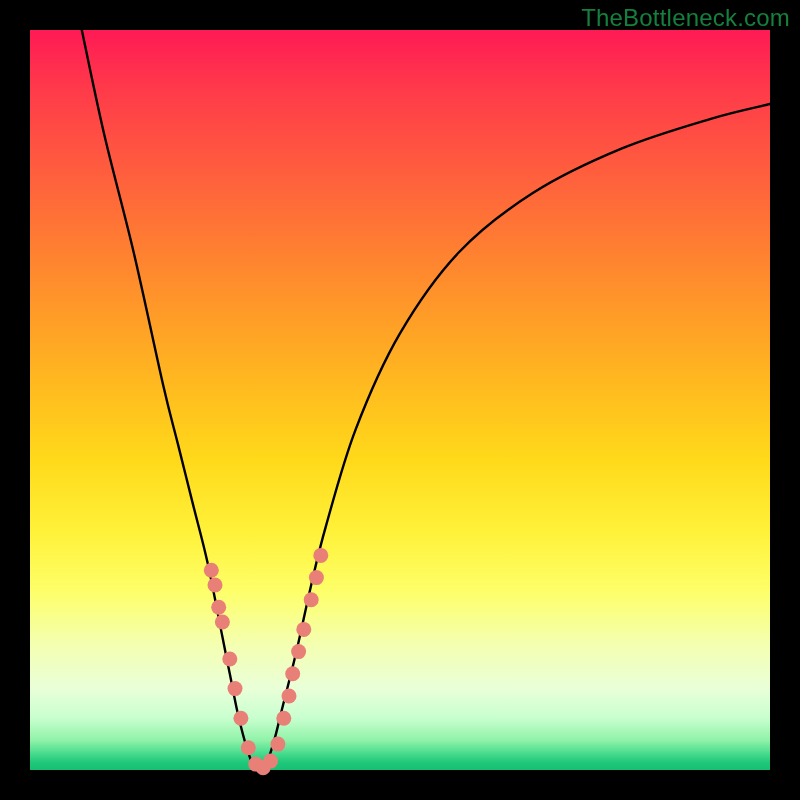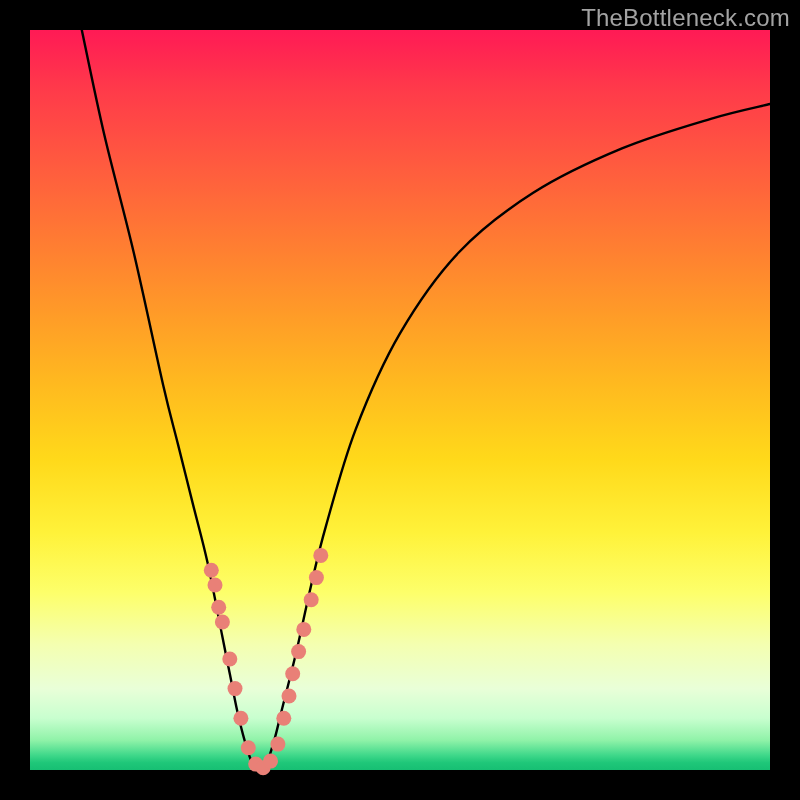--- a/index.html
+++ b/index.html
@@ -41,21 +41,21 @@
       #8ff2a8 96%,
       #3fd88a 98%,
       #1fc779 99%,
       #17bf73 100%
     );
   }
   .watermark {
     position: absolute;
     top: 4px;
     right: 10px;
-    color: #a3a3a3;
+    color: #15803d;
     font-size: 24px;
     font-weight: 500;
     letter-spacing: 0.2px;
     user-select: none;
   }
   svg.curve {
     position: absolute;
     top: 0; left: 0;
     width: 740px;
     height: 740px;

